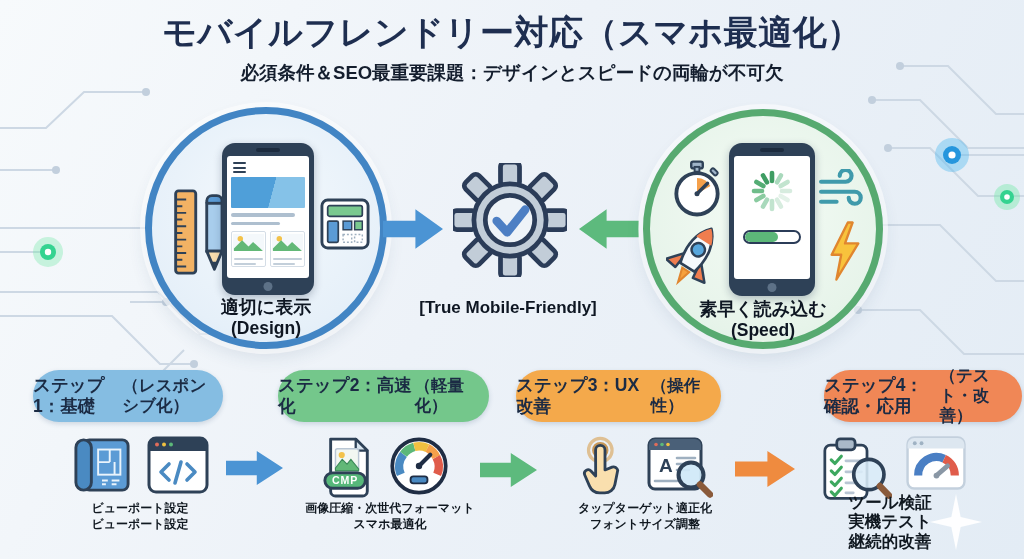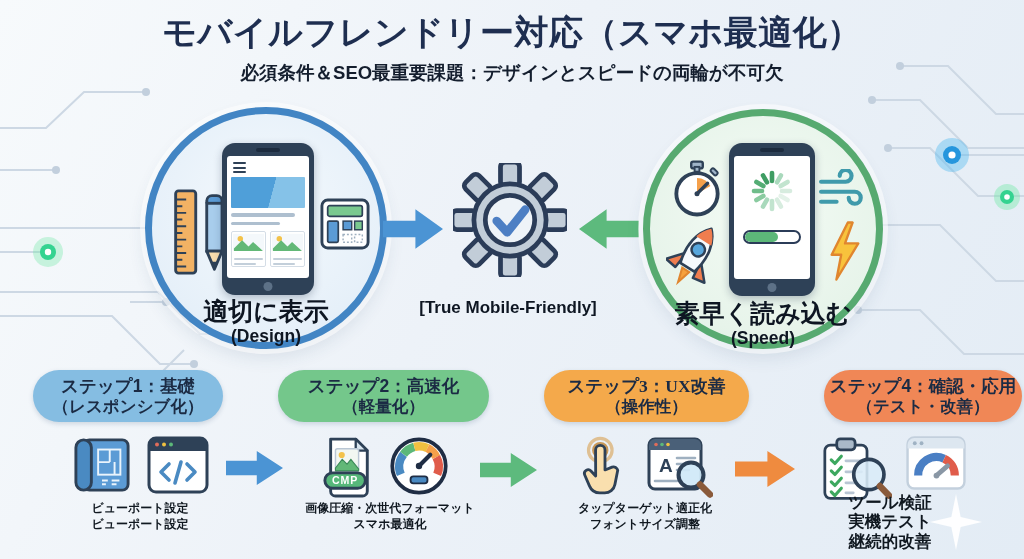--- a/index.html
+++ b/index.html
@@ -17,21 +17,21 @@
     font-size:18.5px; font-weight:700; color:#141e2e; }
 
   
   .big-circle { position:absolute; border-radius:50%;
     box-shadow:0 0 0 5px rgba(255,255,255,.55), 0 8px 18px rgba(40,70,110,.12); }
   .circle-design { left:145px; top:107px; width:242px; height:242px;
     border:7px solid #4285c4; background:radial-gradient(circle at 50% 42%,#f4f9fd 0%,#e6f0f9 70%,#d9e8f6 100%); }
   .circle-speed { left:643px; top:109px; width:240px; height:240px;
     border:7px solid #57aa70; background:radial-gradient(circle at 50% 42%,#f4fbf5 0%,#e7f4ea 70%,#dcefe1 100%); }
   .circle-label { position:absolute; top:183px; left:0; width:100%; text-align:center; line-height:1.15; }
-  .circle-label .l1 { font-size:25px; font-weight:800; color:#0e1622; }
+  .circle-label .l1 { font-size:18px; font-weight:800; color:#0e1622; }
   .circle-label .l2 { font-size:17.5px; font-weight:800; color:#0e1622; }
 
   .core-label { position:absolute; left:373px; top:297px; width:270px; text-align:center; line-height:1.25; }
   .core-label .l1 { font-size:20px; font-weight:800; color:#0e1622; }
   .core-label .l2 { font-size:17px; font-weight:800; color:#0e1622; }
 
   .gear-wrap { position:absolute; left:453px; top:163px; width:114px; height:114px; }
 
   
   .arrow { position:absolute;
@@ -63,27 +63,27 @@
   .cards { display:flex; gap:4px; margin-top:6px; }
   .card { flex:1; border:1px solid #d4dde6; border-radius:2px; padding:1px; background:#fff; }
   .card .cbar { height:2.4px; background:#c3cfda; border-radius:1px; margin:2.5px 1px 0 1px; }
   .spinner-box { display:flex; justify-content:center; margin-top:13px; }
   .progress { width:58px; height:14px; border:2.5px solid #2b3c58; border-radius:8px;
     margin:17px auto 0 auto; background:#fff; overflow:hidden; }
   .progress div { width:62%; height:100%; background:#5cb879; border-radius:5px; }
 
   
   .pill { position:absolute; top:370px; height:52px; border-radius:26px;
-    display:flex; flex-direction:column; align-items:center; justify-content:center;
+    display:flex; flex-direction:row; align-items:center; justify-content:center;
     line-height:1.2; box-shadow:0 2px 5px rgba(40,70,110,.18); }
   .pill .p1 { font-size:17.5px; font-weight:800; color:#1b2b44; }
   .pill .p2 { font-size:16.5px; font-weight:800; color:#1b2b44; }
   .pill-1 { left:33px;  width:190px; background:#85bde2; }
   .pill-2 { left:278px; width:211px; background:#74c78b; }
-  .pill-3 { left:544px; width:205px; background:#f4a94b;font-family:Liberation Serif, serif; }
+  .pill-3 { left:516px; width:205px; background:#f4a94b; }
   .pill-4 { left:824px; width:198px; background:#f08756; }
 
   .icon-row { position:absolute; top:436px; display:flex; align-items:flex-start; gap:14px; justify-content:center; }
   .ir-1 { left:40px;  width:200px; }
   .ir-2 { left:300px; width:170px; }
   .ir-3 { left:560px; width:170px; }
   .ir-4 { left:810px; width:165px; }
 
   .caption { position:absolute; top:500px; text-align:center;
     font-size:12px; font-weight:800; color:#101820; line-height:1.36; }

